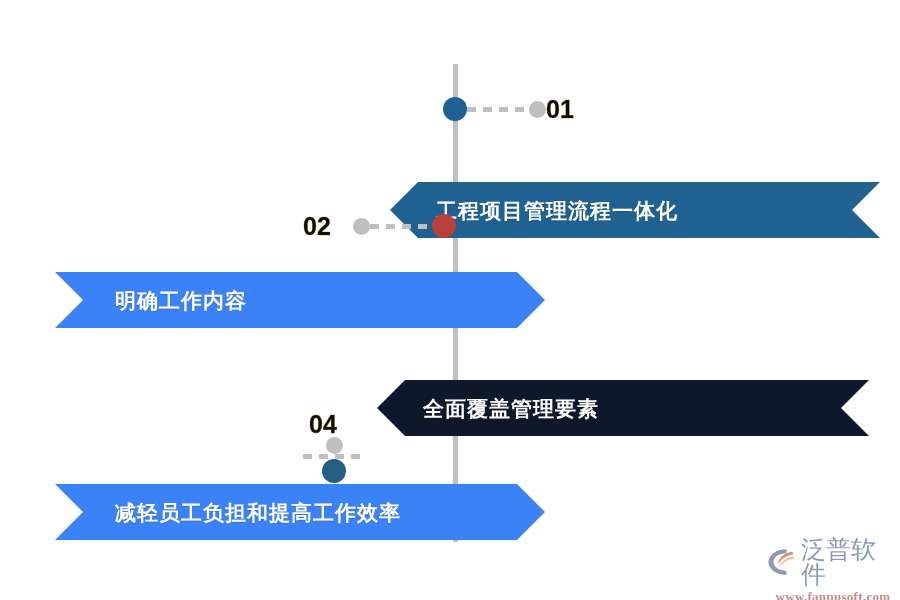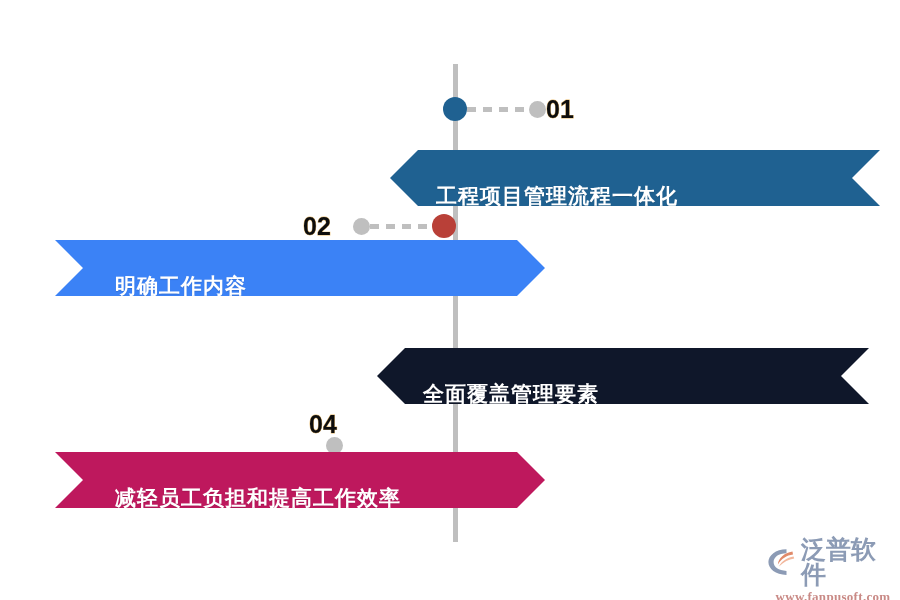--- a/index.html
+++ b/index.html
@@ -28,22 +28,23 @@
     left: 453px;
     top: 64px;
     height: 478px;
   }
 
   
   .banner {
     position: absolute;
     height: 56px;
     display: flex;
-    align-items: flex-end;
+    align-items: center;
     box-sizing: border-box;
+    margin-top: 32px;
   }
   .banner-label {
     color: #ffffff;
     font-size: 21px;
     font-weight: bold;
     letter-spacing: 1px;
     white-space: nowrap;
     line-height: 1;
     text-shadow: 0 1px 1px rgba(0,0,0,0.13);
   }
@@ -120,21 +121,21 @@
     display: flex;
     align-items: center;
   }
   .logo-mark {
     width: 34px;
     height: 30px;
     flex: 0 0 auto;
   }
   .logo-name {
     font-size: 25px;
-    font-weight: bold;
+    font-weight: normal;
     color: #8c9bb5;
     letter-spacing: 0px;
     line-height: 1;
     margin-left: 1px;
   }
   .logo-url {
     font-size: 13px;
     color: #c98a86;
     letter-spacing: 0.3px;
     margin-top: 2px;
@@ -172,21 +173,21 @@
   <div class="banner point-left" style="left:377px; top:348px; width:492px; background:#0f172a;">
     <span class="banner-label">全面覆盖管理要素</span>
   </div>
 
   <div class="connector to-left" style="left:303px; top:412px;flex-direction:column;">
     <div class="step-num">04</div>
     <div class="end-dot"></div>
     <div class="dash-line"></div>
     <div class="node-dot" style="background:#23607f;"></div>
   </div>
-  <div class="banner point-right" style="left:55px; top:452px; width:490px; background:#be185d;">
+  <div class="banner point-right" style="left:55px; top:452px; width:490px; background:#3b82f6;">
     <span class="banner-label">减轻员工负担和提高工作效率</span>
   </div>
 
   <div class="logo">
     <div class="logo-top">
       <svg class="logo-mark" viewBox="0 0 34 30">
         <path d="M20.5 2.2 C9.5 2.2 2.4 8.5 2.4 15.1 C2.4 21.7 9.5 27.9 20.5 27.9
                  L20.5 23.9 C12.5 23.9 7.6 20.0 7.6 15.1 C7.6 10.2 12.5 6.2 20.5 6.2 Z" fill="#8c9bb5"></path>
         <path d="M26.5 4.6 C18.0 6.2 12.4 11.2 11.9 17.5 C15.2 12.0 20.6 8.3 27.0 7.6 Z" fill="#e08a6a"></path>
         <path d="M27.6 9.6 C21.0 10.6 15.6 14.3 13.0 19.6 C17.6 15.2 22.9 12.3 28.2 11.6 Z" fill="#f2b79c"></path>

